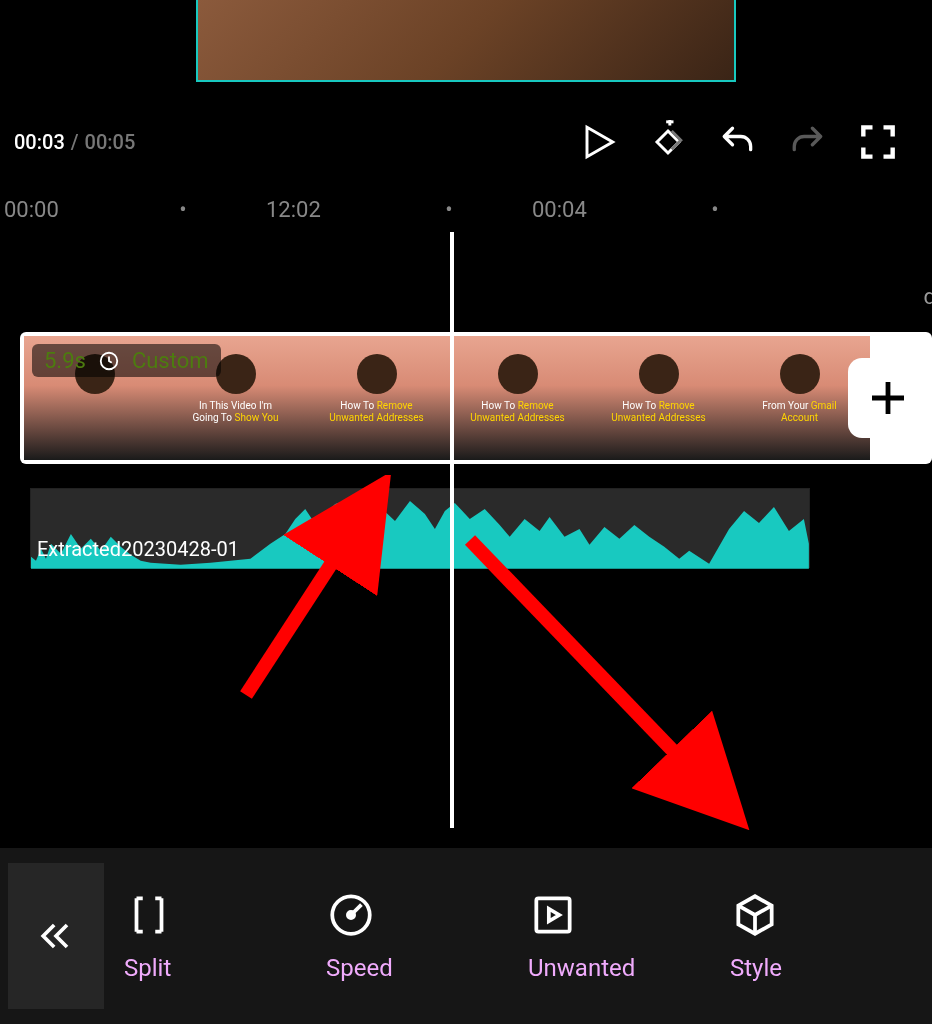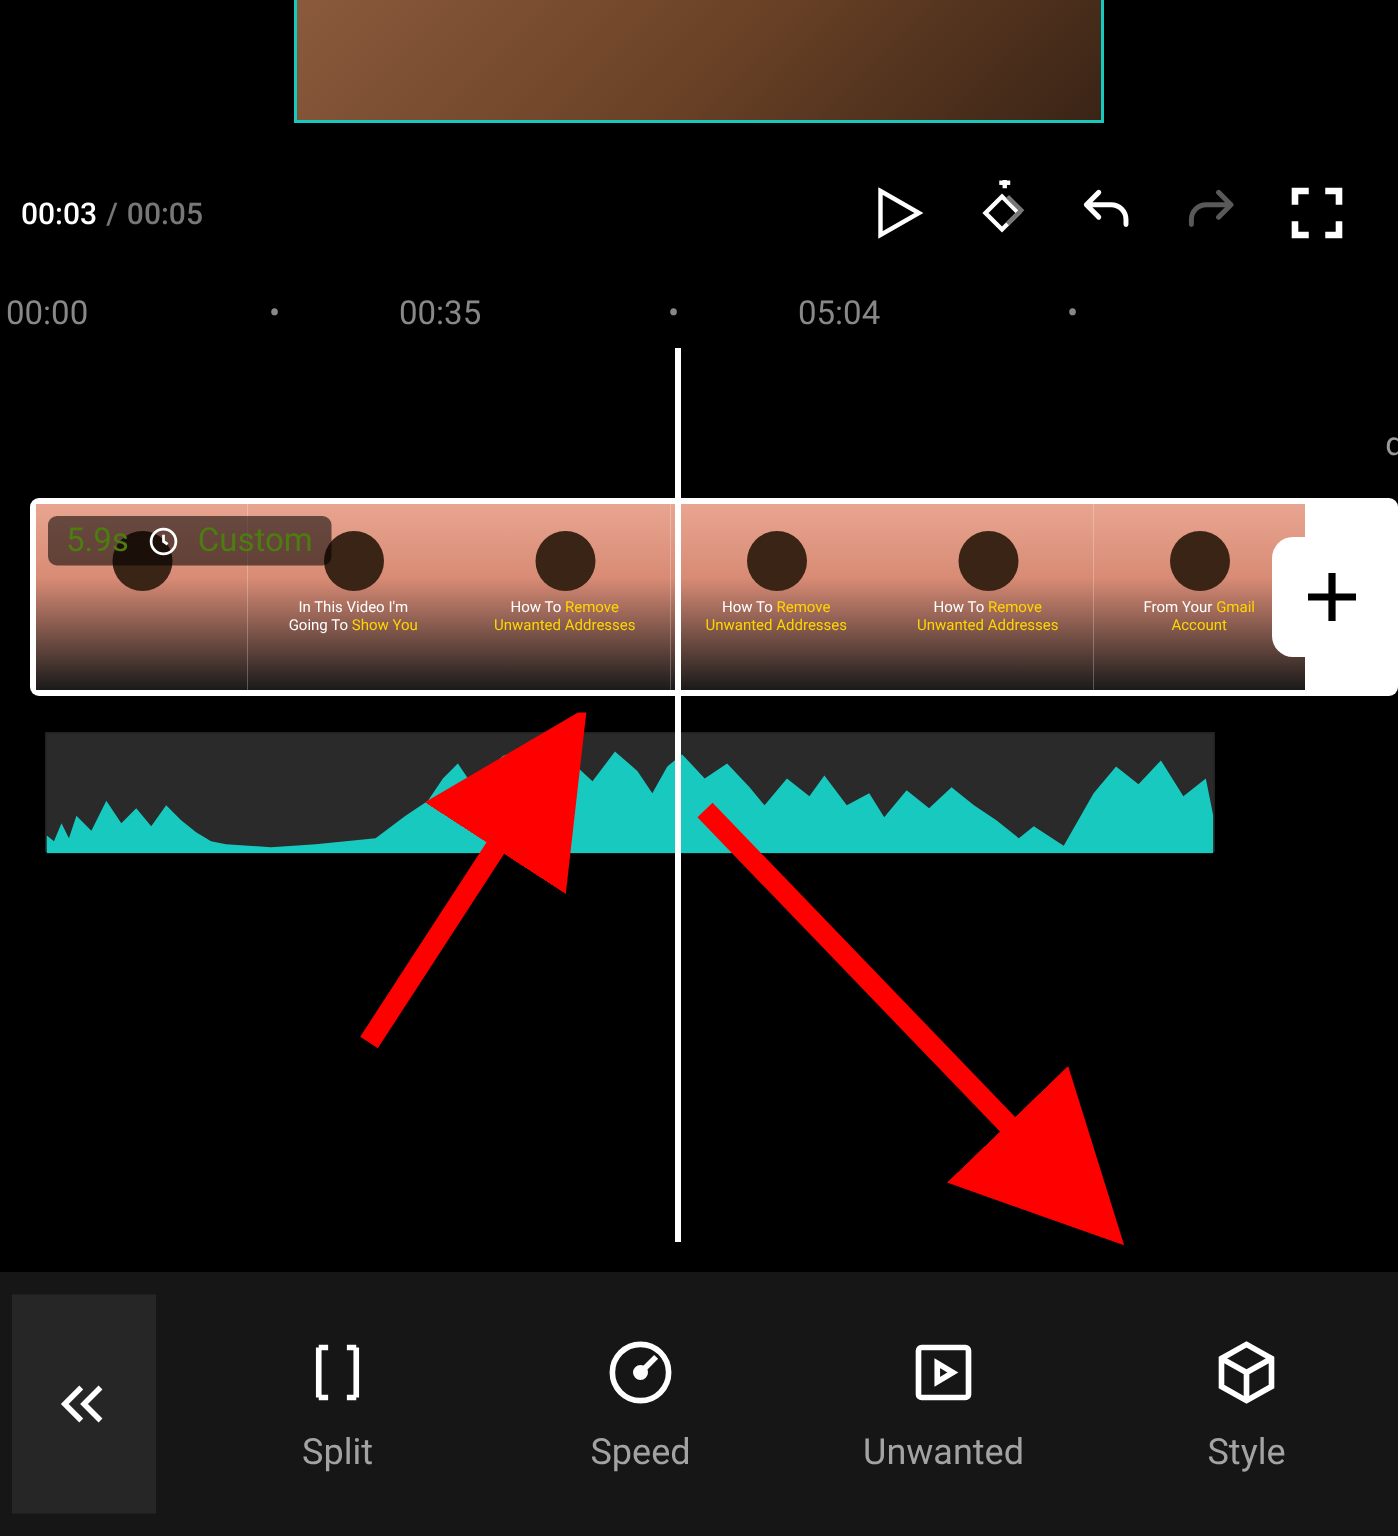--- a/index.html
+++ b/index.html
@@ -203,25 +203,24 @@
   align-items: center;
   justify-content: center;
   margin: 0 20px 0 8px;
   cursor: pointer;
 }
 .back-btn svg { width: 44px; height: 44px; }
 .tool-btn {
   flex: 1;
   display: flex;
   flex-direction: column;
-  align-items: center;
   justify-content: center;
   gap: 14px;
   cursor: pointer;
-  color: #a3a3a3;
+  color: #f0abfc;
 }
 .tool-btn svg { width: 50px; height: 50px; }
 .tool-btn span { font-size: 24px; }
 </style>
 </head>
 <body>
 
 <div class="preview-area">
   <div class="preview-frame"></div>
 </div>
@@ -257,23 +256,23 @@
   <div class="ctrl-btn">
     <svg viewBox="0 0 24 24" fill="none" stroke="#fff" stroke-width="2.4">
       <path d="M4 9V4h5M20 9V4h-5M4 15v5h5M20 15v5h-5"></path>
     </svg>
   </div>
 </div>
 
 <div class="ruler">
   <div class="ruler-label">00:00</div>
   <div class="ruler-dot"></div>
-  <div class="ruler-time">00:35</div>
+  <div class="ruler-time">12:02</div>
   <div class="ruler-dot"></div>
-  <div class="ruler-time">05:04</div>
+  <div class="ruler-time">00:04</div>
   <div class="ruler-dot"></div>
 </div>
 
 <div class="timeline-area">
   <div class="playhead"></div>
 
   <div class="video-track">
     <div class="clip-info">
       <span>5.9s</span>
       <svg viewBox="0 0 24 24" fill="none" stroke="#fff" stroke-width="2">
@@ -311,20 +310,21 @@
           <line x1="4" y1="12" x2="20" y2="12"></line>
         </svg>
     </div>
   </div>
   <div class="add-cut">d</div>
 
   <div class="audio-track">
     <svg class="wave" viewBox="0 0 780 80" preserveAspectRatio="none">
       <path fill="#18c9c0" d="M0,80 L0,68 5,72 10,60 15,70 20,55 30,65 40,45 50,60 60,50 70,62 80,48 90,58 100,66 110,72 120,74 150,76 180,74 200,72 220,70 240,55 255,45 265,30 275,20 285,35 295,25 305,15 320,10 335,28 350,18 365,32 380,12 395,25 405,40 415,22 425,14 440,30 455,20 470,36 480,48 495,30 510,42 520,28 535,48 550,40 560,56 575,38 590,50 605,36 620,48 635,58 650,70 660,62 680,75 700,40 715,22 730,34 745,18 760,42 775,30 780,55 780,80 Z"></path>
     </svg>
+    <div class="audio-label">Extracted20230428-01</div>
   </div>
 </div>
 
 <svg class="arrow arrow1" viewBox="0 0 180 230">
   <defs>
       <marker id="ah1" markerWidth="8" markerHeight="8" refX="6" refY="4" orient="auto">
         <path d="M0,0 L8,4 L0,8 Z" fill="#ff0000"></path>
       </marker>
     </defs>
   <line x1="10" y1="220" x2="140" y2="20" stroke="#ff0000" stroke-width="14" marker-end="url(#ah1)"></line>

